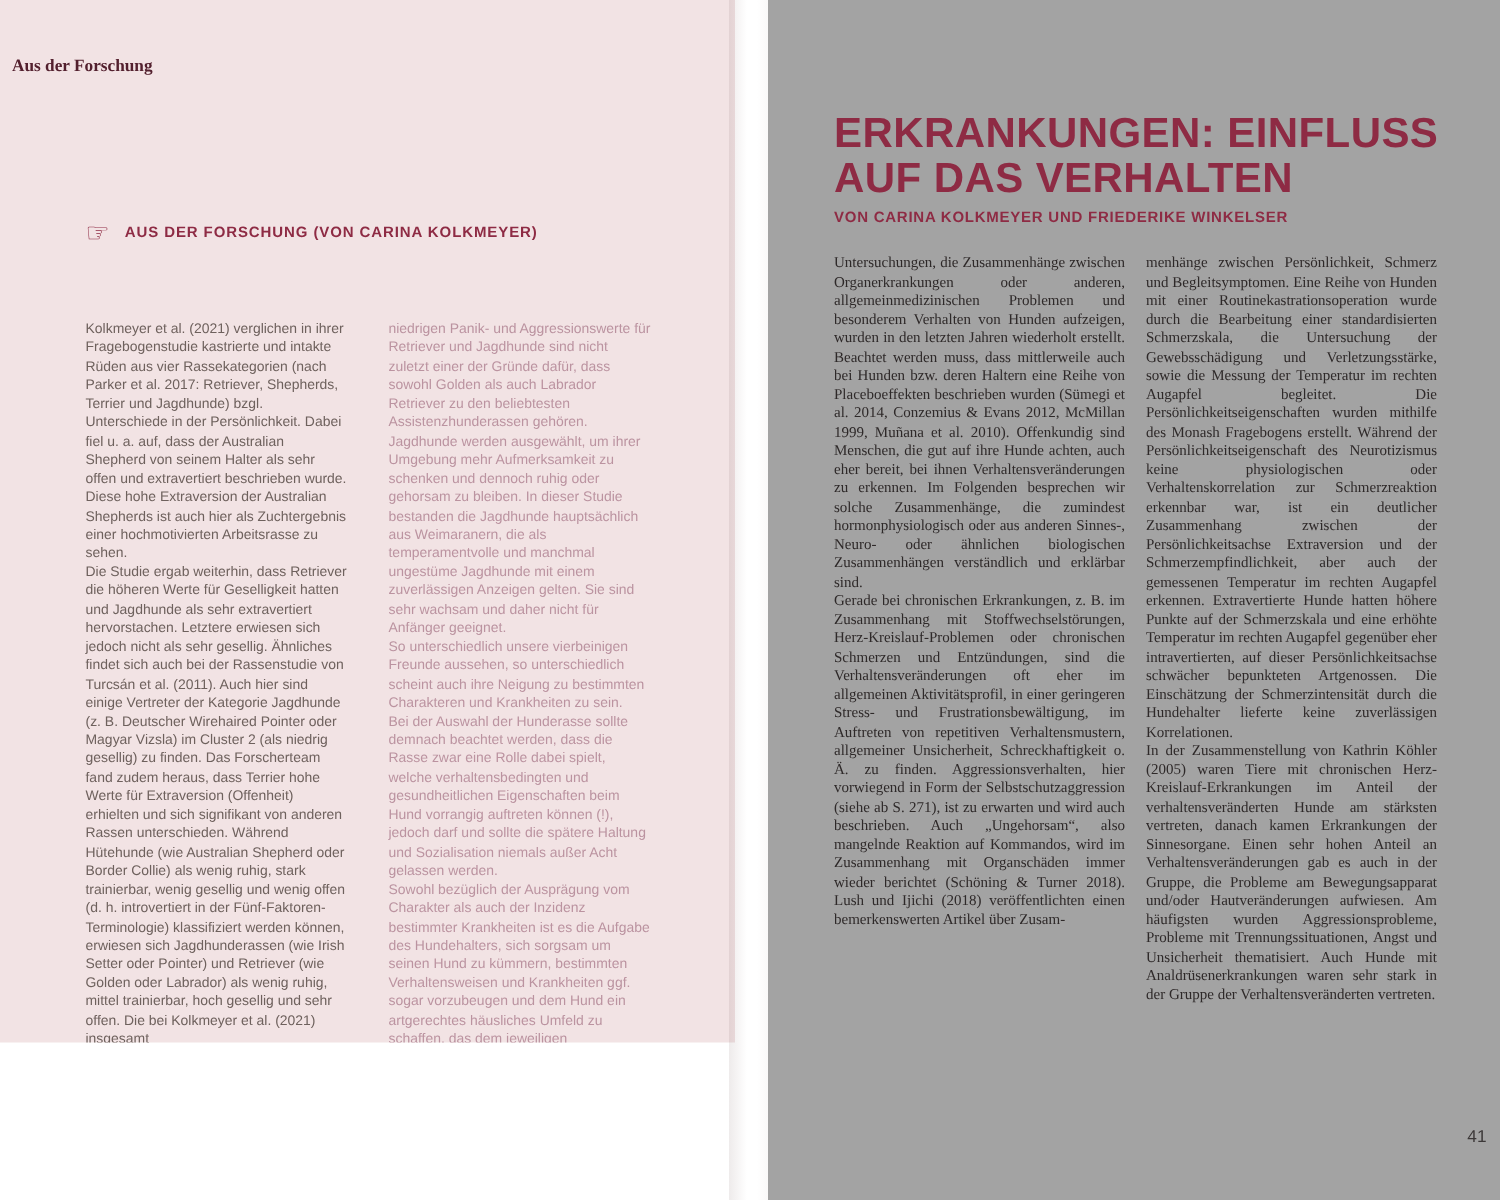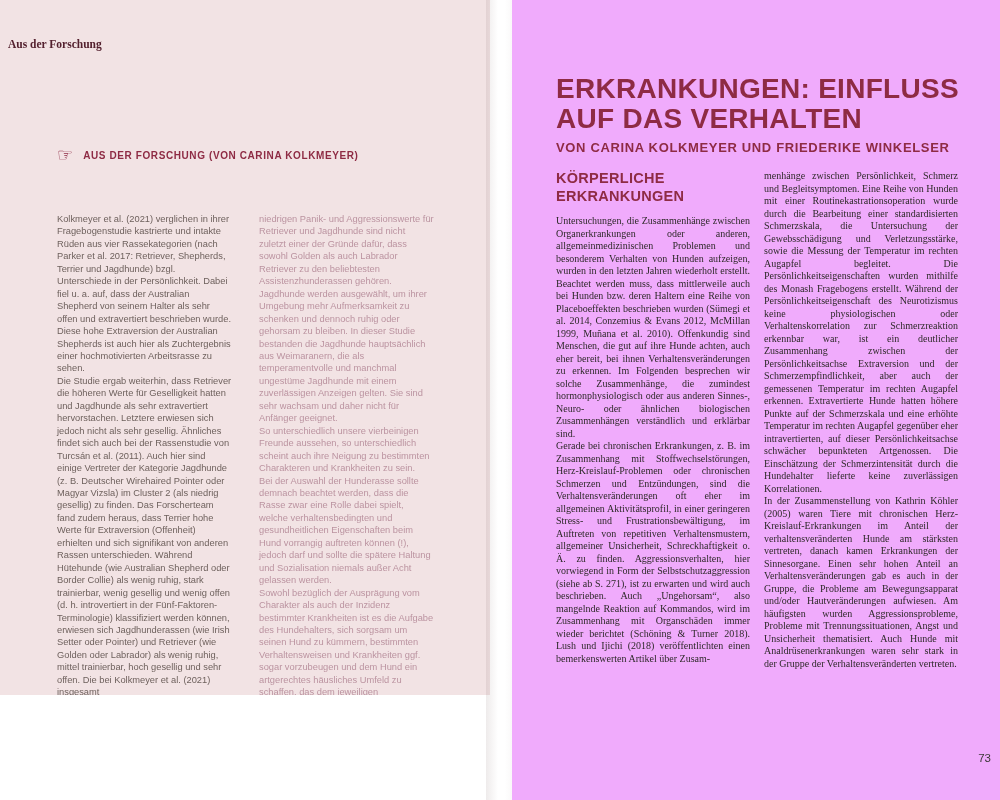--- a/index.html
+++ b/index.html
@@ -30,29 +30,29 @@
   .col-light{color:#bb93a0;}
   .folio{position:absolute;font-size:11.5px;color:#3c3838;font-family:"Liberation Sans",sans-serif;}
   .folio-left{left:8px;top:752px;}
   
   .gutter{
     position:absolute;left:486px;top:0;width:30px;height:800px;pointer-events:none;
     background:linear-gradient(90deg, rgba(90,60,60,.10) 0%, rgba(255,255,255,0) 40%,
                rgba(255,255,255,0) 62%, rgba(120,95,95,.06) 100%);
   }
   
-  .page-right{left:512px;width:488px;height:800px;background:#f0abfc;}
+  .page-right{left:512px;width:488px;height:800px;background:#a3a3a3;}
   .main-title{
     position:absolute;left:44px;top:74px;margin:0;width:420px;
     font-size:28px;line-height:1.08;font-weight:700;letter-spacing:.01em;
     color:#8e2b44;white-space:pre-line;
   }
   .byline{
     position:absolute;left:44px;top:140px;
-    font-size:13px;font-weight:700;letter-spacing:.05em;color:#8e2b44;
+    font-size:10px;font-weight:700;letter-spacing:.05em;color:#8e2b44;
   }
   .cols-right{position:absolute;left:44px;top:170px;width:402px;display:flex;gap:14px;align-items:flex-start;}
   .colwrap{width:194px;}
   .section-heading{
     margin:0 0 10px 0;font-size:14.5px;line-height:1.22;font-weight:700;
     letter-spacing:.02em;color:#8e2b44;white-space:pre-line;
     font-family:"Liberation Sans",sans-serif;
   }
   .serif{
     font-family:"Liberation Serif",serif;font-size:10px;line-height:1.25;
@@ -88,25 +88,23 @@
 
   <div class="gutter"></div>
 
   <section class="page page-right">
     <h1 class="main-title">ERKRANKUNGEN: EINFLUSS
 AUF DAS VERHALTEN</h1>
     <div class="byline">VON CARINA KOLKMEYER UND FRIEDERIKE WINKELSER</div>
 
     <div class="cols-right">
       <div class="colwrap">
-        <h2 class="section-heading">KÖRPERLICHE
-ERKRANKUNGEN</h2>
         <div class="col serif" lang="de">Untersuchungen, die Zusammenhänge zwischen Organerkrankungen oder anderen, allgemeinmedizinischen Problemen und besonderem Verhalten von Hunden aufzeigen, wurden in den letzten Jahren wiederholt erstellt. Beachtet werden muss, dass mittlerweile auch bei Hunden bzw. deren Haltern eine Reihe von Placeboeffekten beschrieben wurden (Sümegi et al. 2014, Conzemius &amp; Evans 2012, McMillan 1999, Muñana et al. 2010). Offenkundig sind Menschen, die gut auf ihre Hunde achten, auch eher bereit, bei ihnen Verhaltensveränderungen zu erkennen. Im Folgenden besprechen wir solche Zusammenhänge, die zumindest hormonphysiologisch oder aus anderen Sinnes-, Neuro- oder ähnlichen biologischen Zusammenhängen verständlich und erklärbar sind.
 Gerade bei chronischen Erkrankungen, z. B. im Zusammenhang mit Stoffwechselstörungen, Herz-Kreislauf-Problemen oder chronischen Schmerzen und Entzündungen, sind die Verhaltensveränderungen oft eher im allgemeinen Aktivitätsprofil, in einer geringeren Stress- und Frustrationsbewältigung, im Auftreten von repetitiven Verhaltensmustern, allgemeiner Unsicherheit, Schreckhaftigkeit o. Ä. zu finden. Aggressionsverhalten, hier vorwiegend in Form der Selbstschutzaggression (siehe ab S. 271), ist zu erwarten und wird auch beschrieben. Auch „Ungehorsam“, also mangelnde Reaktion auf Kommandos, wird im Zusammenhang mit Organschäden immer wieder berichtet (Schöning &amp; Turner 2018). Lush und Ijichi (2018) veröffentlichten einen bemerkenswerten Artikel über Zusam-</div>
       </div>
       <div class="colwrap col serif" lang="de">menhänge zwischen Persönlichkeit, Schmerz und Begleitsymptomen. Eine Reihe von Hunden mit einer Routinekastrationsoperation wurde durch die Bearbeitung einer standardisierten Schmerzskala, die Untersuchung der Gewebsschädigung und Verletzungsstärke, sowie die Messung der Temperatur im rechten Augapfel begleitet. Die Persönlichkeitseigenschaften wurden mithilfe des Monash Fragebogens erstellt. Während der Persönlichkeitseigenschaft des Neurotizismus keine physiologischen oder Verhaltenskorrelation zur Schmerzreaktion erkennbar war, ist ein deutlicher Zusammenhang zwischen der Persönlichkeitsachse Extraversion und der Schmerzempfindlichkeit, aber auch der gemessenen Temperatur im rechten Augapfel erkennen. Extravertierte Hunde hatten höhere Punkte auf der Schmerzskala und eine erhöhte Temperatur im rechten Augapfel gegenüber eher intravertierten, auf dieser Persönlichkeitsachse schwächer bepunkteten Artgenossen. Die Einschätzung der Schmerzintensität durch die Hundehalter lieferte keine zuverlässigen Korrelationen.
 In der Zusammenstellung von Kathrin Köhler (2005) waren Tiere mit chronischen Herz-Kreislauf-Erkrankungen im Anteil der verhaltensveränderten Hunde am stärksten vertreten, danach kamen Erkrankungen der Sinnesorgane. Einen sehr hohen Anteil an Verhaltensveränderungen gab es auch in der Gruppe, die Probleme am Bewegungsapparat und/oder Hautveränderungen aufwiesen. Am häufigsten wurden Aggressionsprobleme, Probleme mit Trennungssituationen, Angst und Unsicherheit thematisiert. Auch Hunde mit Analdrüsenerkrankungen waren sehr stark in der Gruppe der Verhaltensveränderten vertreten.</div>
     </div>
 
-    <div class="folio folio-right">73</div>
+    <div class="folio folio-right">41</div>
   </section>
 
 </div>
 
 </body></html>

